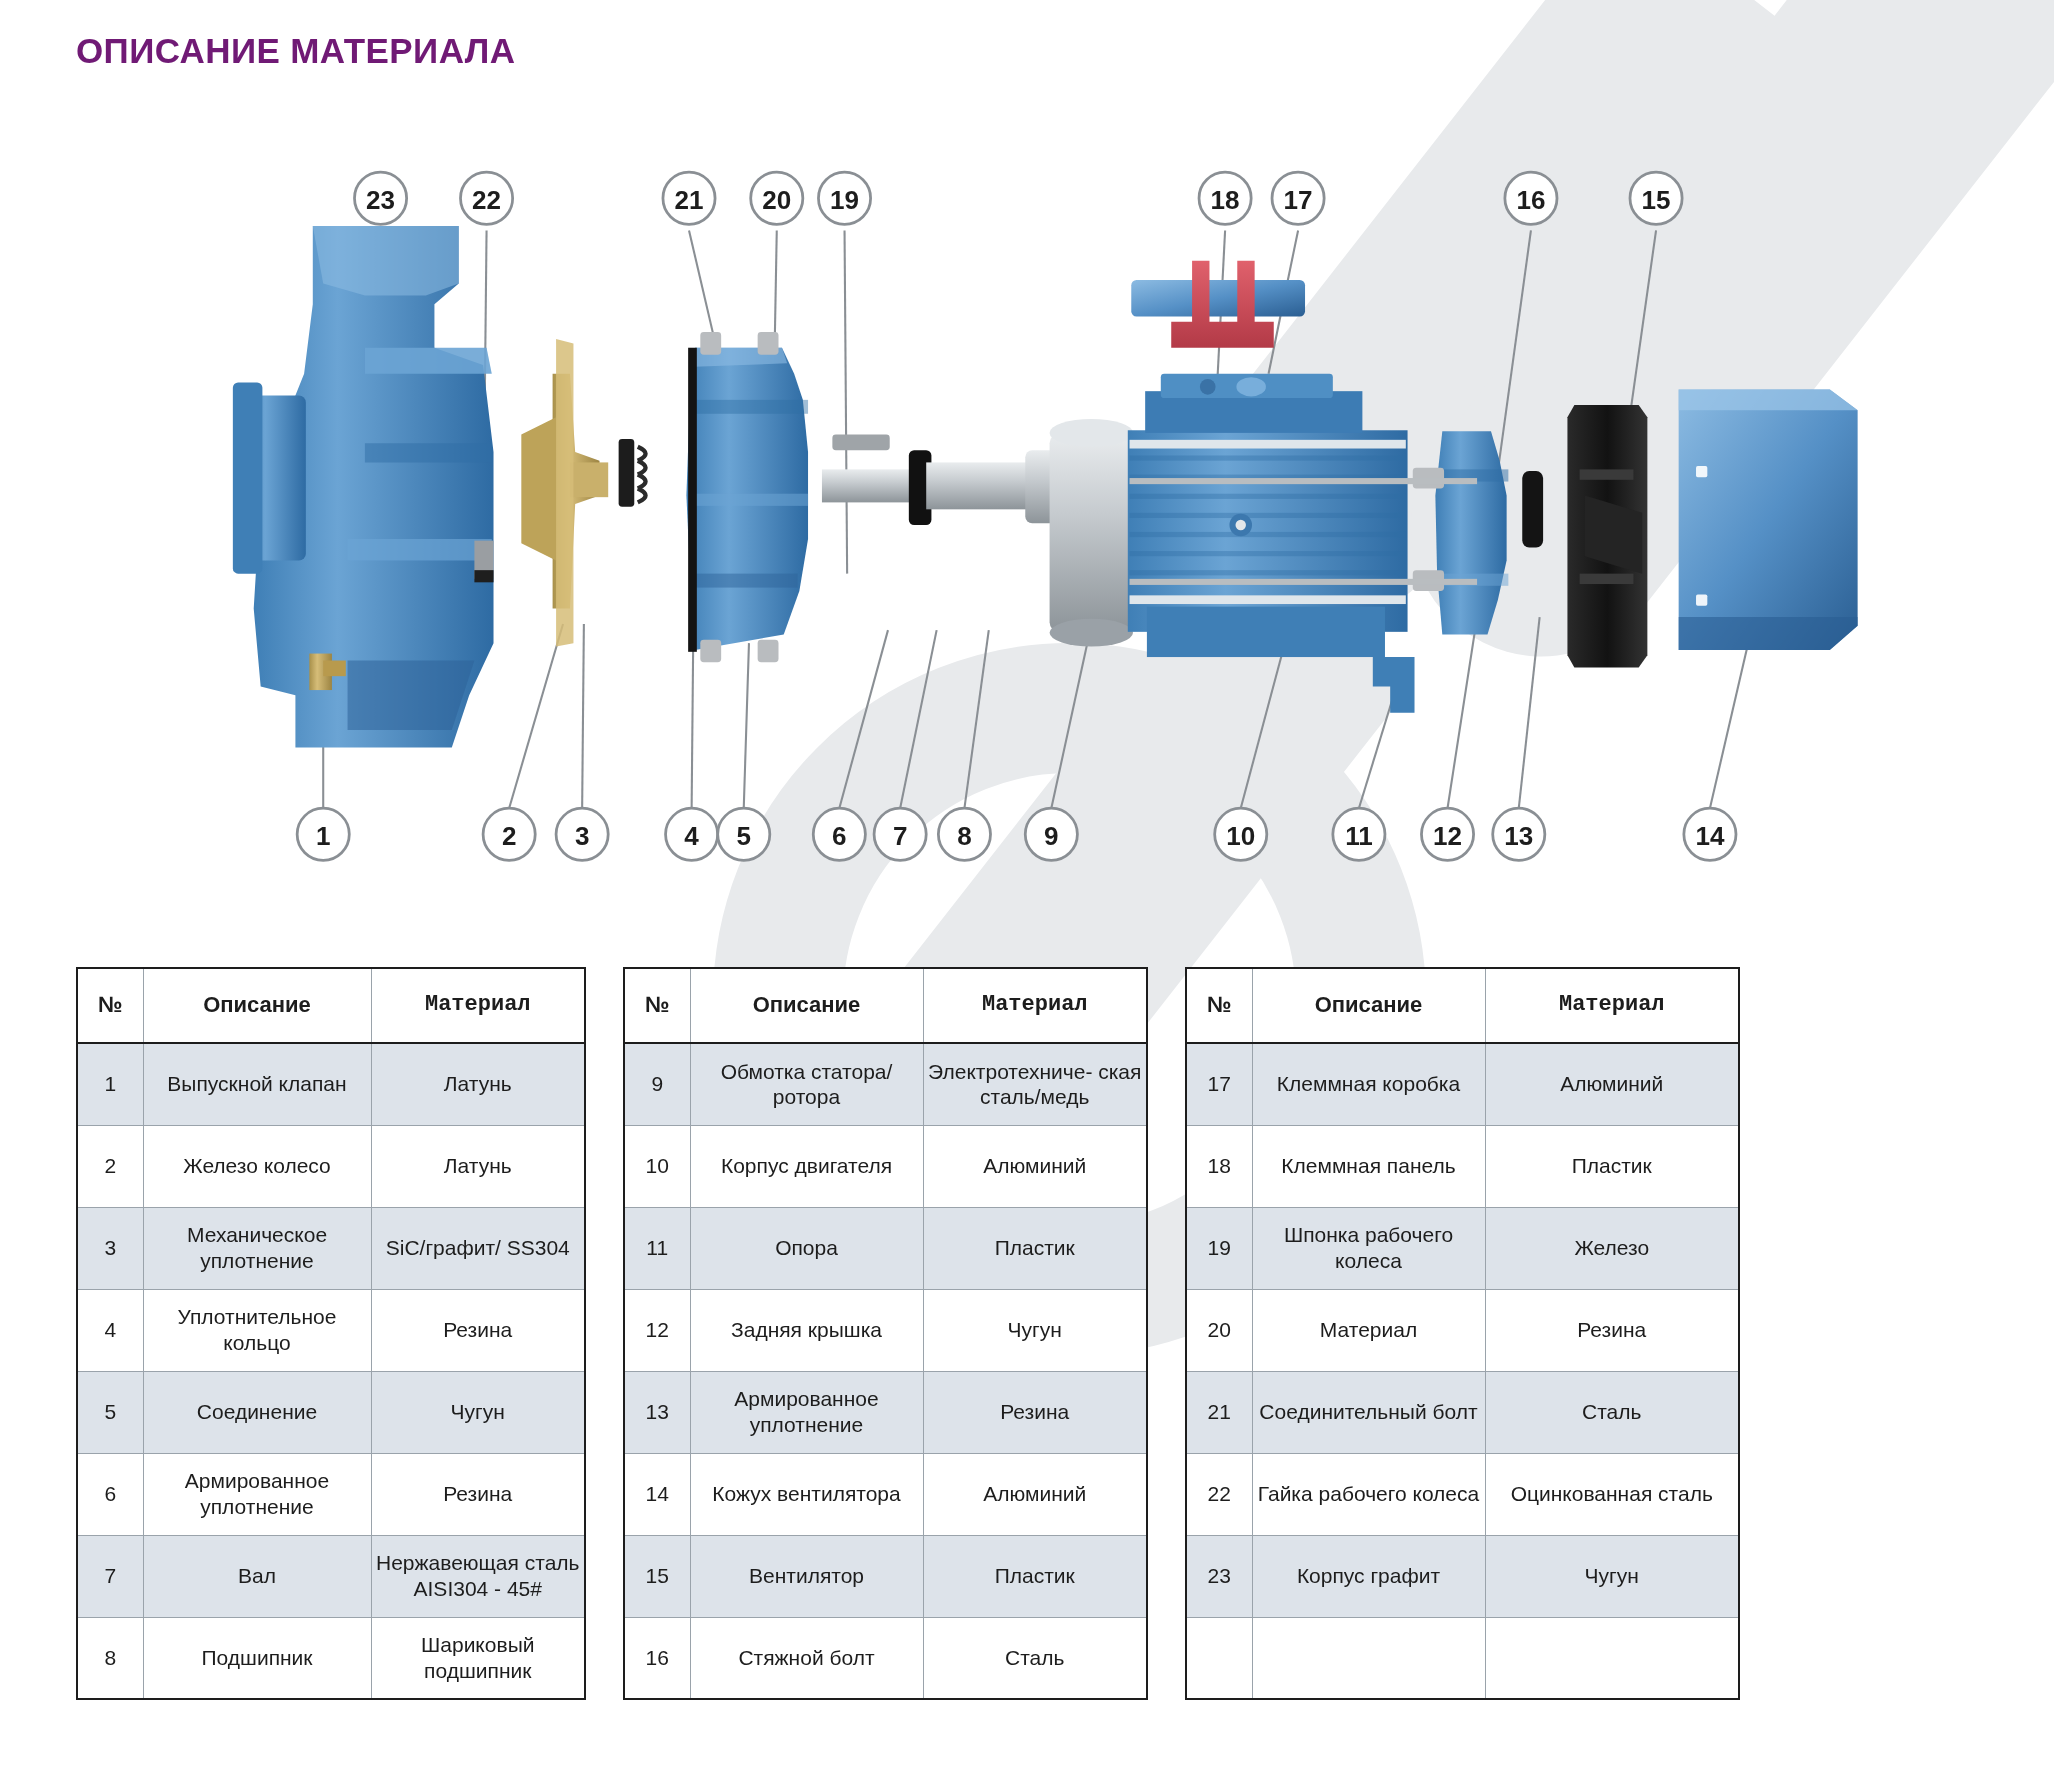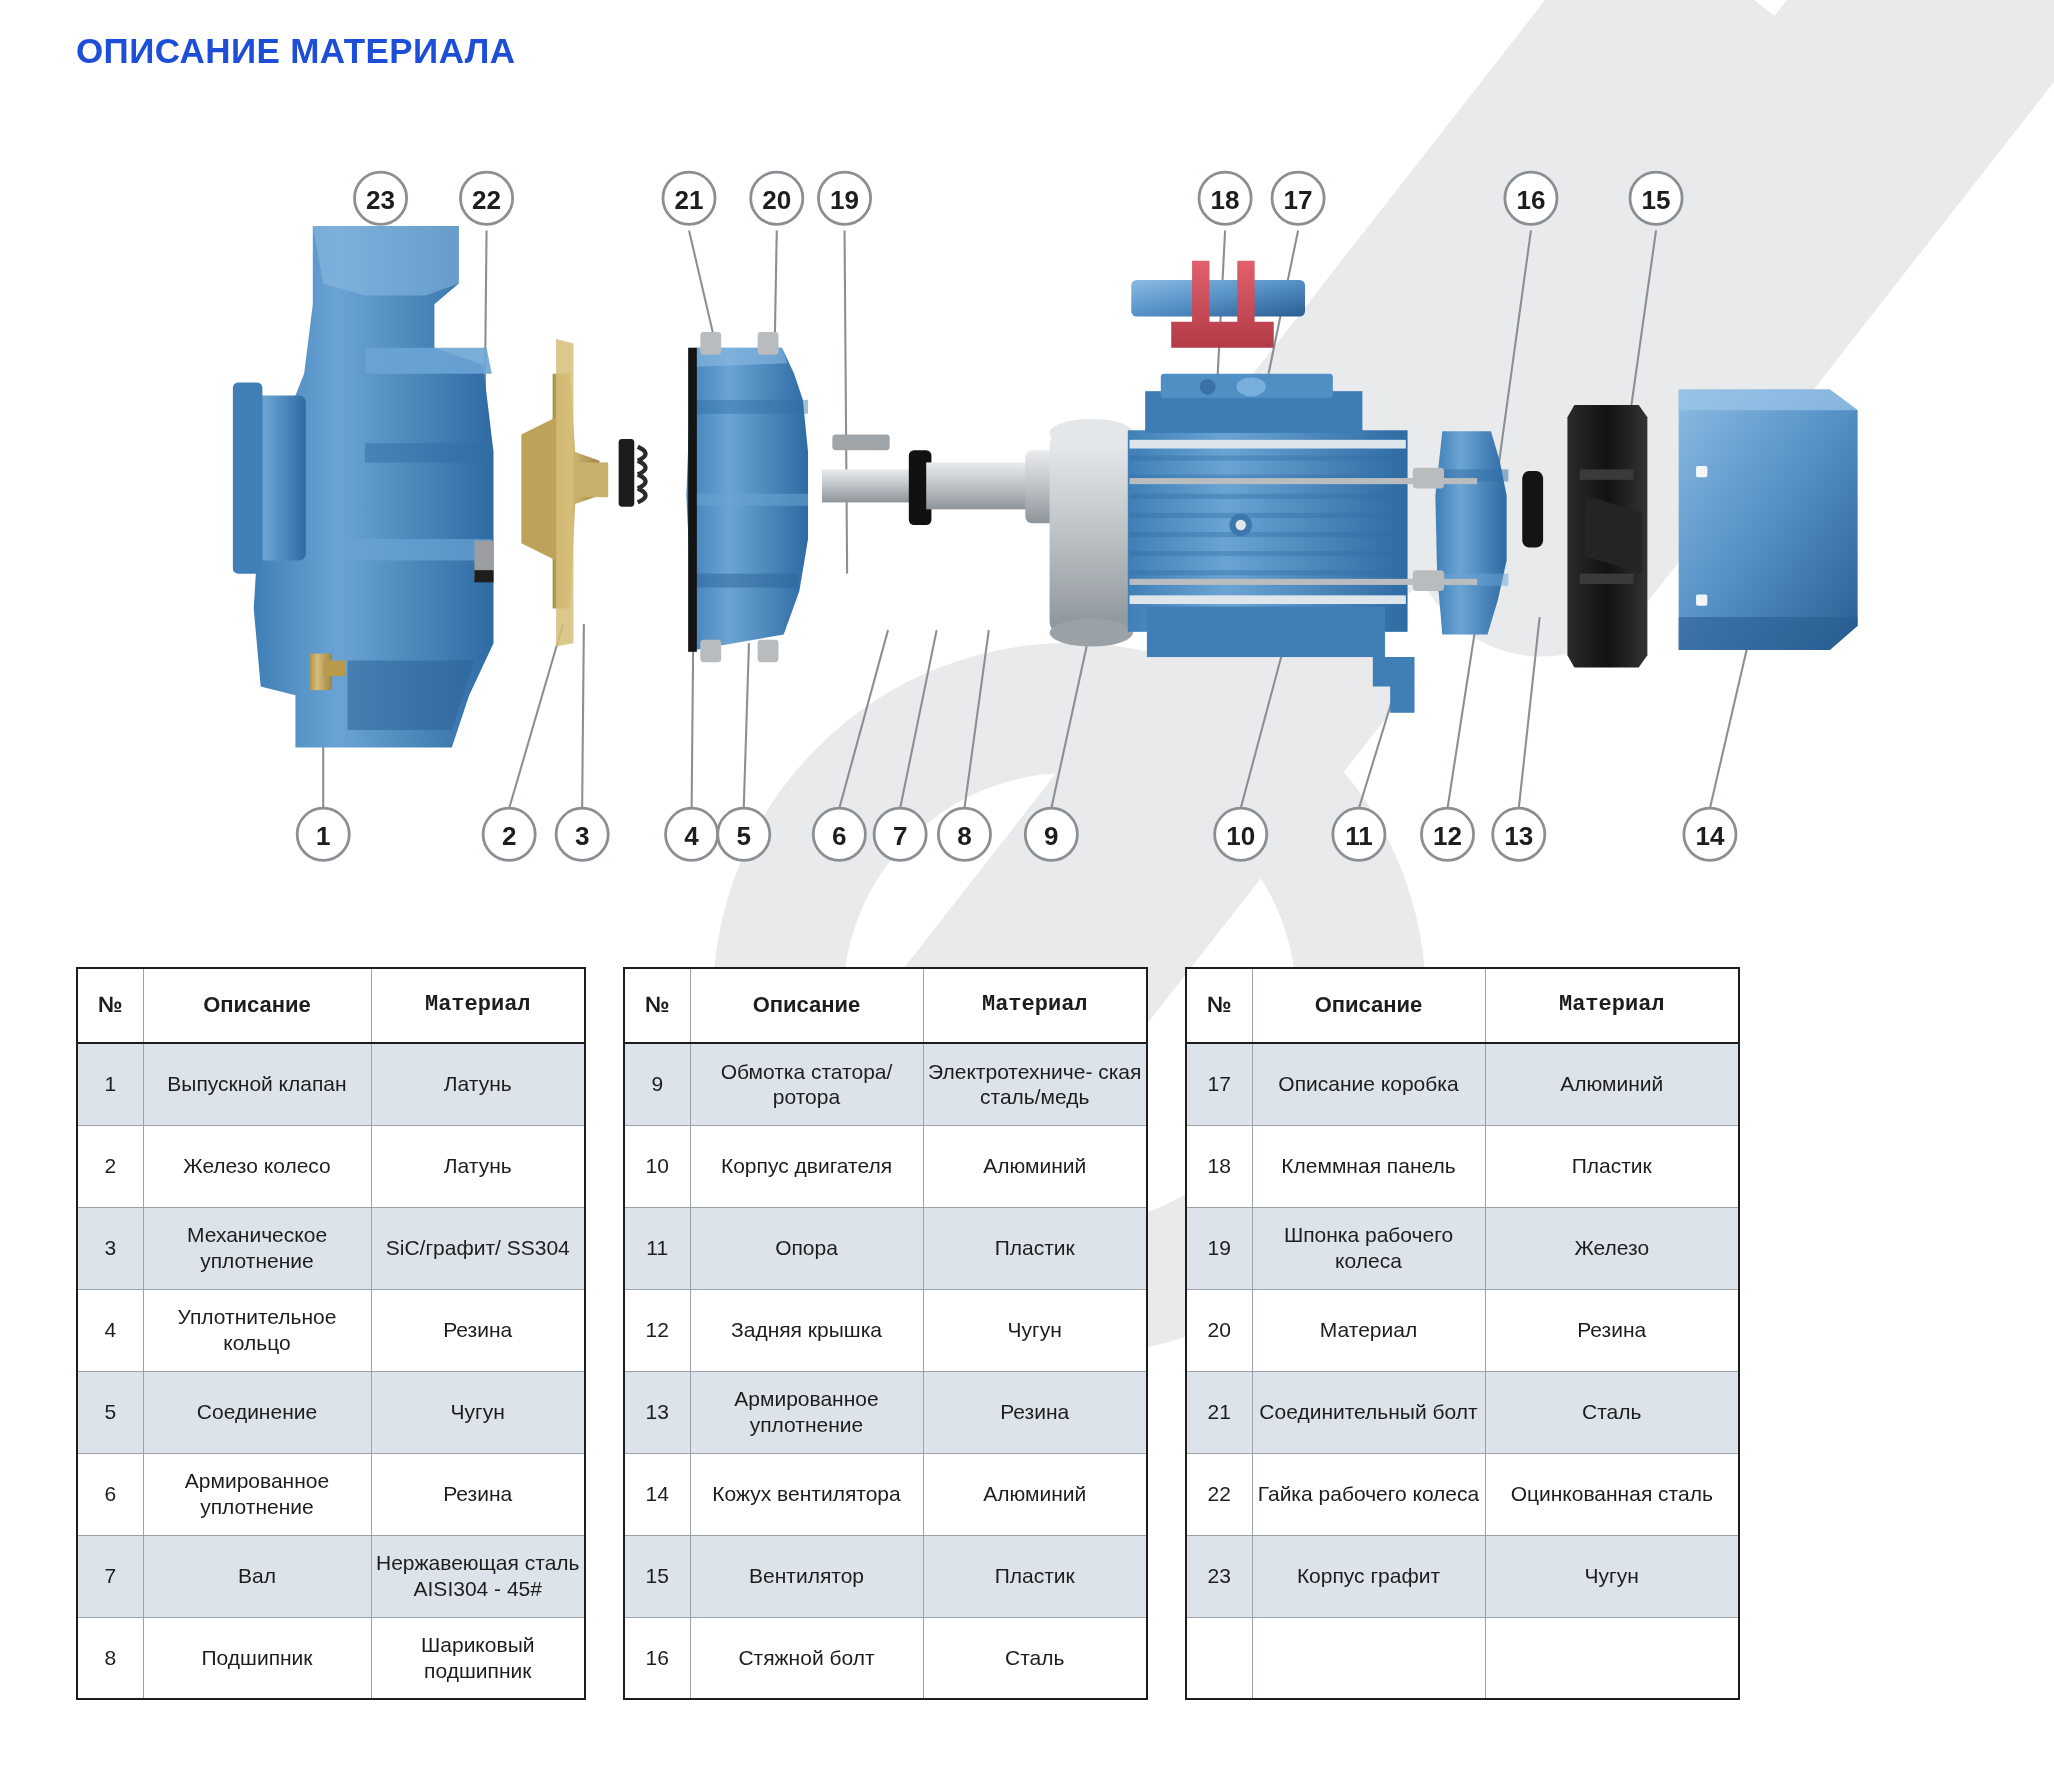--- a/index.html
+++ b/index.html
@@ -22,21 +22,21 @@
     transform: rotate(38deg); transform-origin: 50% 50%;
   }
   .wm-o {
     border: 130px solid #e8eaec; border-radius: 50%;
     background: transparent; width: 626px; height: 626px;
   }
 
   
   #title {
     position:absolute; left:76px; top:31px; z-index:5;
-    font-size: 35px; font-weight: bold; color:#1d4ed8;
+    font-size: 35px; font-weight: bold; color:#701a75;
     letter-spacing: 0.4px;
   }
 
   
   #diagram { position:absolute; left:0; top:87px; width:2054px; height:869px; z-index:3; }
   #diagram svg { display:block; }
 
   
   #tables {
     position:absolute; left:76px; top:967px; width:1912px; z-index:4;
@@ -506,21 +506,21 @@
     <thead>
       <tr>
         <th class="c-num">№</th>
         <th class="c-desc">Описание</th>
         <th class="c-mat">Материал</th>
       </tr>
     </thead>
     <tbody>
       <tr class="alt">
         <td>17</td>
-        <td>Описание коробка</td>
+        <td>Клеммная коробка</td>
         <td>Алюминий</td>
       </tr>
       <tr>
         <td>18</td>
         <td>Клеммная панель</td>
         <td>Пластик</td>
       </tr>
       <tr class="alt">
         <td>19</td>
         <td>Шпонка рабочего колеса</td>

